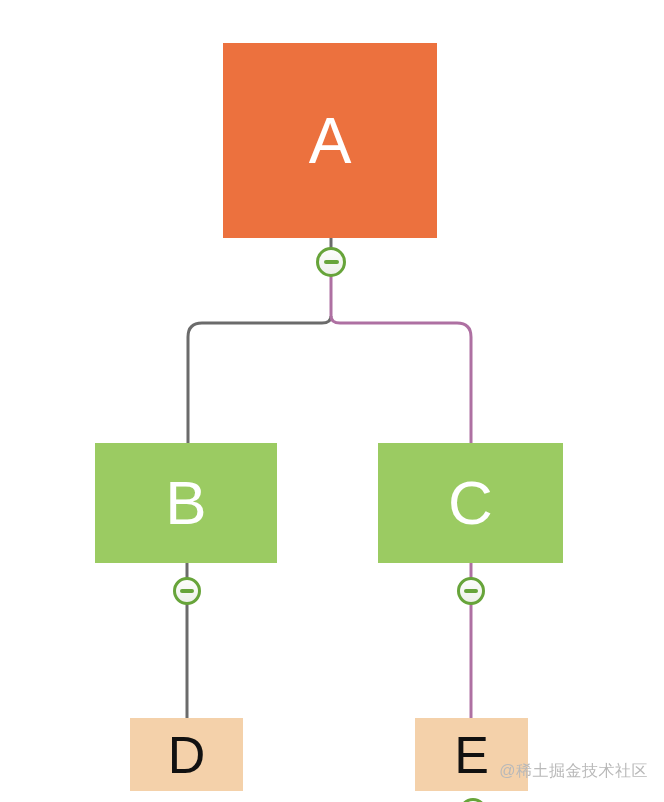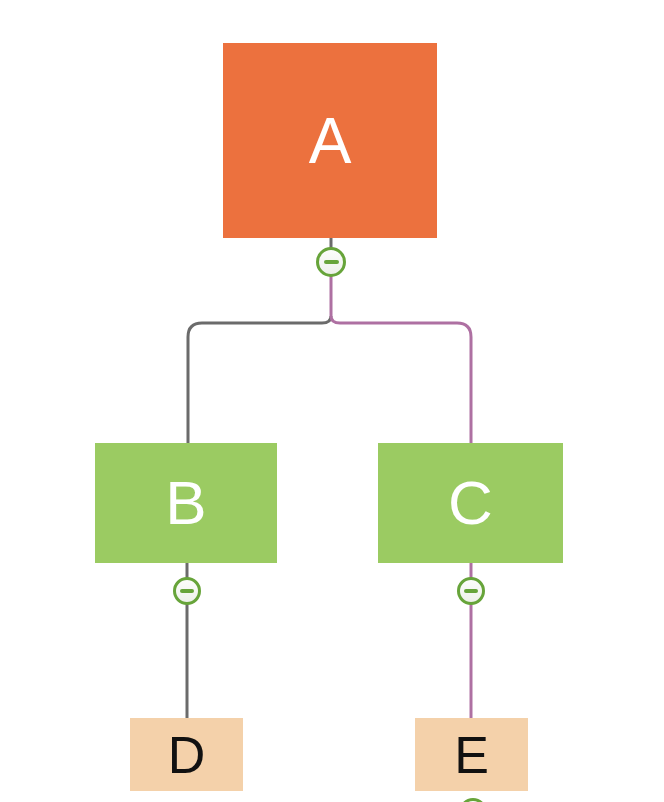--- a/index.html
+++ b/index.html
@@ -112,14 +112,15 @@
   </div>
 
   <div class="collapse-btn btn-c" style="border-color: rgb(103, 164, 58);">
     <span class="minus-bar" style="background-color: rgb(103, 164, 58);"></span>
   </div>
 
   <div class="collapse-btn btn-e" style="border-color: rgb(103, 164, 58);">
     
   </div>
 
+  <div class="watermark" style="color: rgb(185, 185, 185);">@稀土掘金技术社区</div>
 
 </div>
 
 </body></html>

